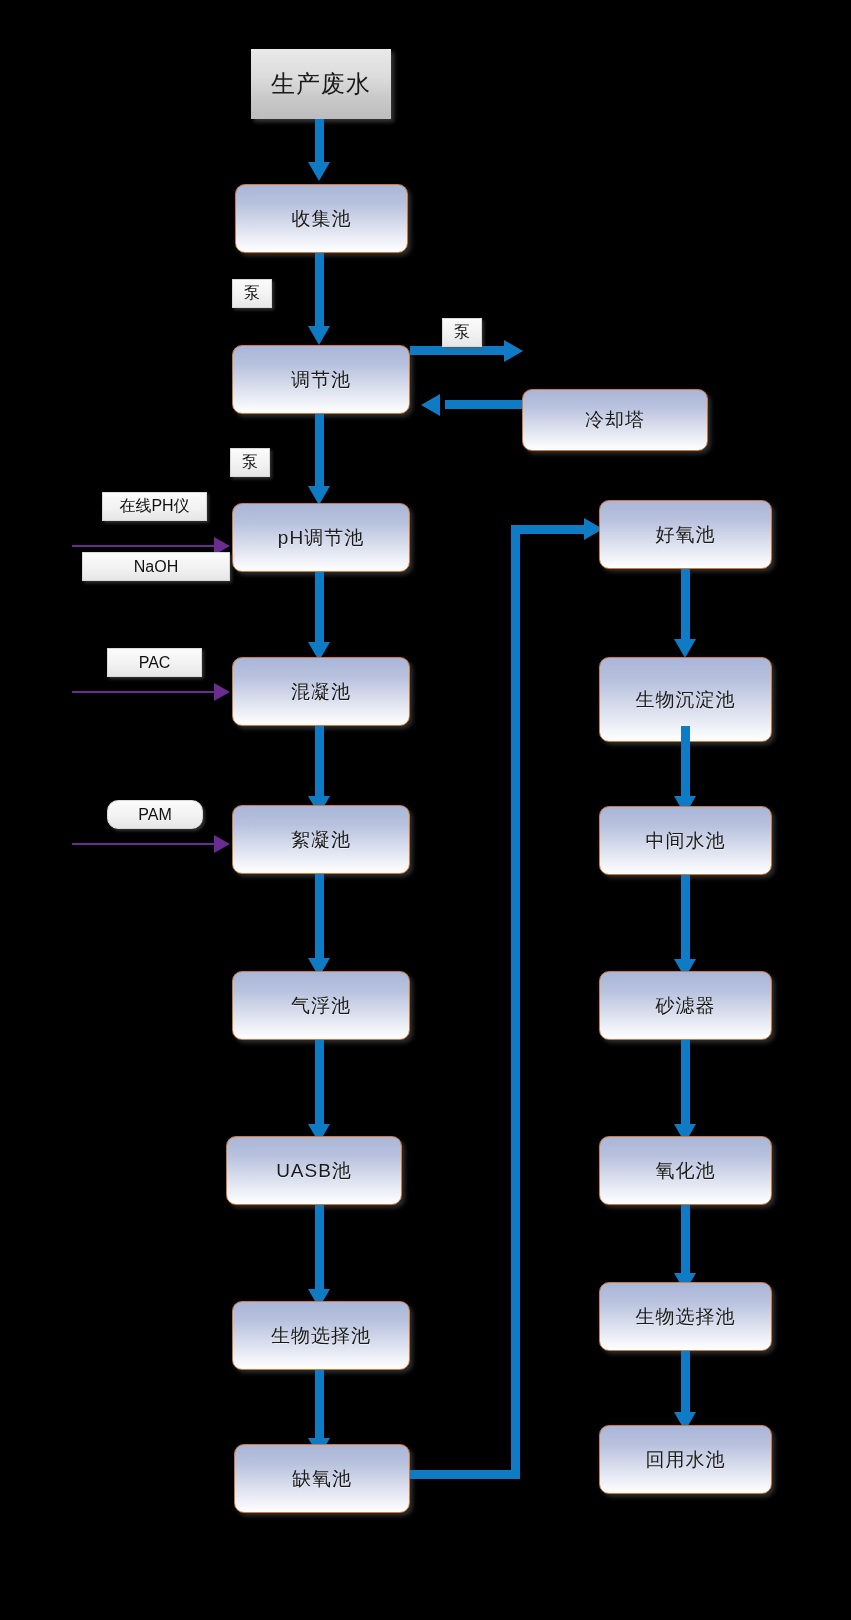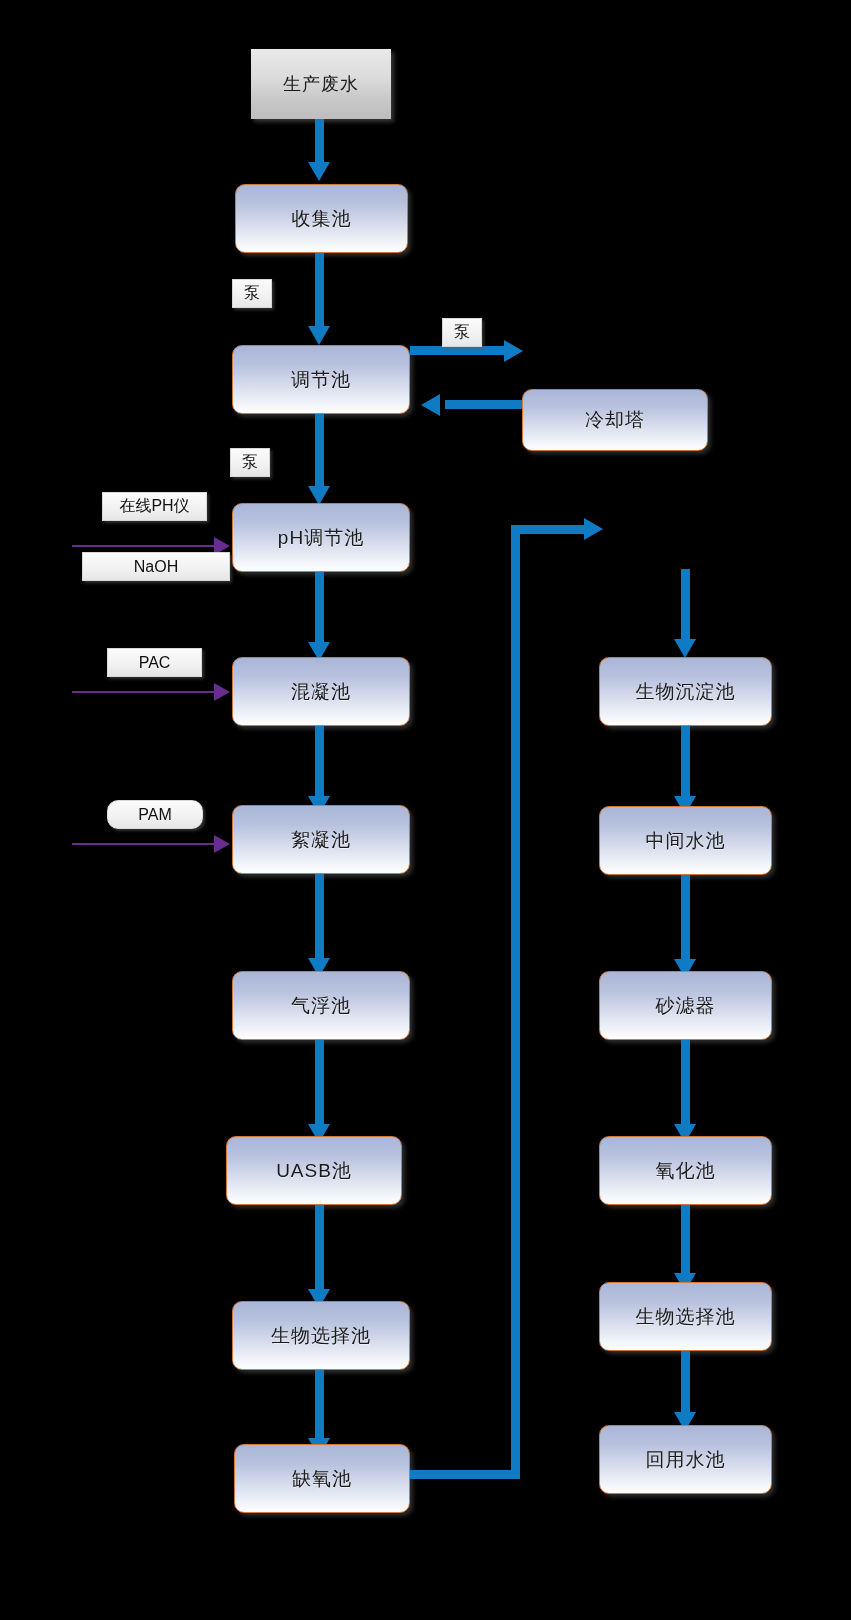--- a/index.html
+++ b/index.html
@@ -25,21 +25,21 @@
     text-shadow:0 1px 0 rgba(255,255,255,.5);
   }
   
   .src{
     position:absolute;
     box-sizing:border-box;
     background:linear-gradient(to bottom,#e9e9e9 0%,#dcdcdc 40%,#c9c9c9 70%,#bdbdbd 100%);
     border:none;
     box-shadow:3px 3px 4px rgba(90,90,90,.6);
     display:flex;align-items:center;justify-content:center;
-    color:#1a1a1a;font-size:18px;letter-spacing:1px;
+    color:#1a1a1a;font-size:24px;letter-spacing:1px;
   }
   
   .tag{
     position:absolute;
     box-sizing:border-box;
     background:linear-gradient(to bottom,#fbfbfb 0%,#f2f2f2 55%,#e6e6e6 100%);
     border:1px solid #d8d8d8;
     box-shadow:2px 2px 3px rgba(90,90,90,.55);
     display:flex;align-items:center;justify-content:center;
     color:#111;font-size:16px;
@@ -129,25 +129,26 @@
   <div class="vline" style="left:315px;top:1370px;width:9px;height:72px;"></div>
   <div class="arrow-d" style="left:308px;top:1438px;"></div>
 
   <div class="node" style="left:234px;top:1444px;width:176px;height:69px;">缺氧池</div>
 
   <div class="hline" style="left:410px;top:1470px;width:110px;height:9px;"></div>
   <div class="vline" style="left:511px;top:525px;width:9px;height:954px;"></div>
   <div class="hline" style="left:511px;top:525px;width:76px;height:9px;"></div>
   <div class="arrow-r" style="left:584px;top:518px;"></div>
 
+  <div class="node" style="left:599px;top:500px;width:173px;height:69px;">好氧池</div>
 
   <div class="vline" style="left:681px;top:569px;width:9px;height:72px;"></div>
   <div class="arrow-d" style="left:674px;top:639px;"></div>
 
-  <div class="node" style="left:599px;top:657px;width:173px;height:69px;">生物沉淀池</div>
+  <div class="node" style="left:599px;top:657px;width:173px;height:85px;">生物沉淀池</div>
 
   <div class="vline" style="left:681px;top:726px;width:9px;height:72px;"></div>
   <div class="arrow-d" style="left:674px;top:796px;"></div>
 
   <div class="node" style="left:599px;top:806px;width:173px;height:69px;">中间水池</div>
 
   <div class="vline" style="left:681px;top:875px;width:9px;height:88px;"></div>
   <div class="arrow-d" style="left:674px;top:959px;"></div>
 
   <div class="node" style="left:599px;top:971px;width:173px;height:69px;">砂滤器</div>

